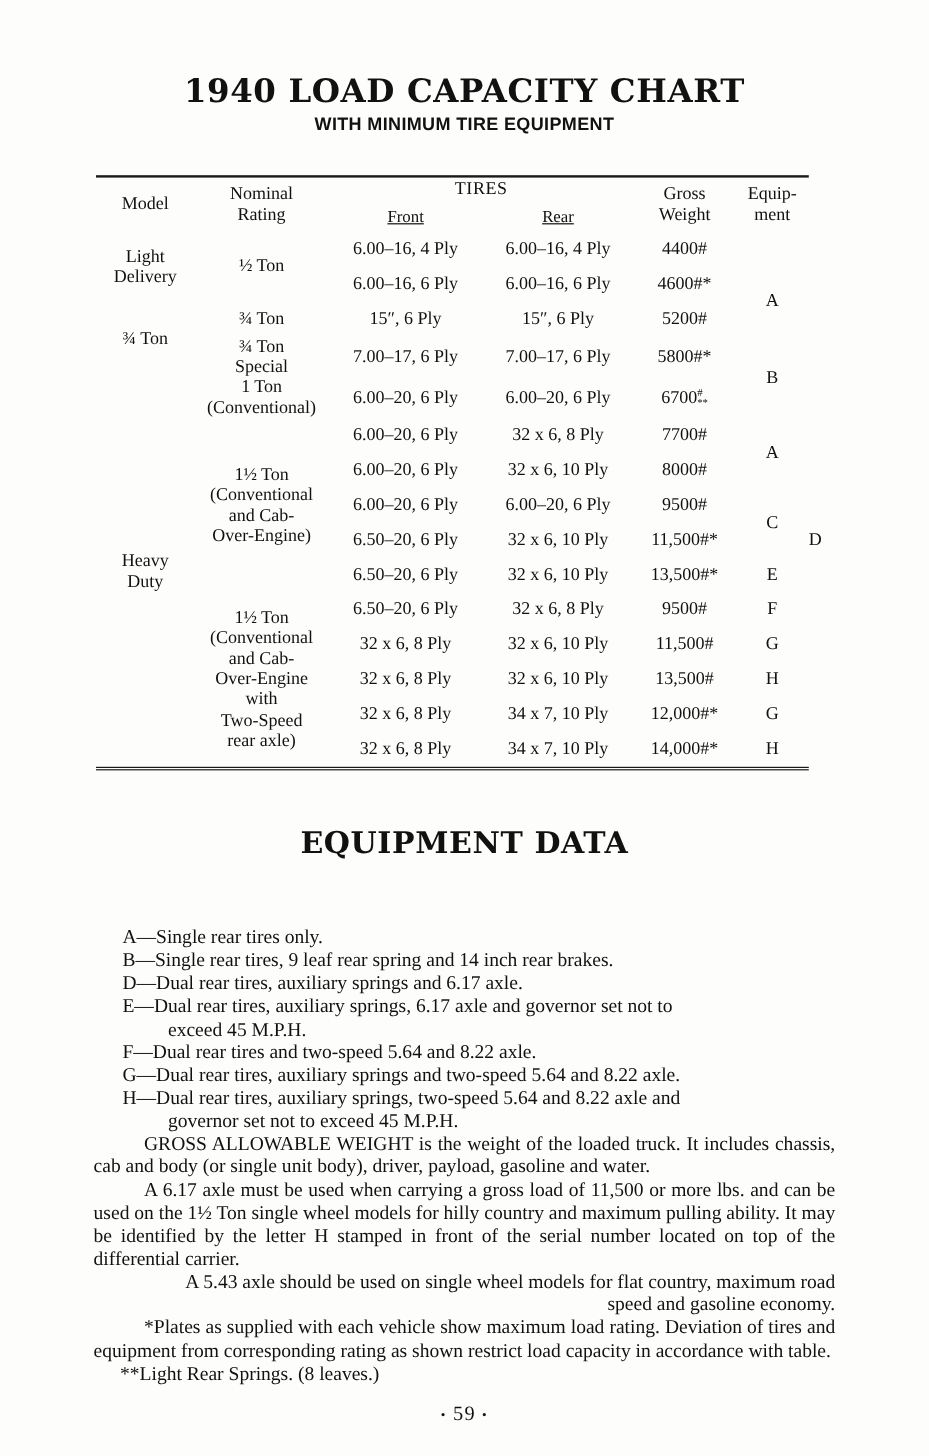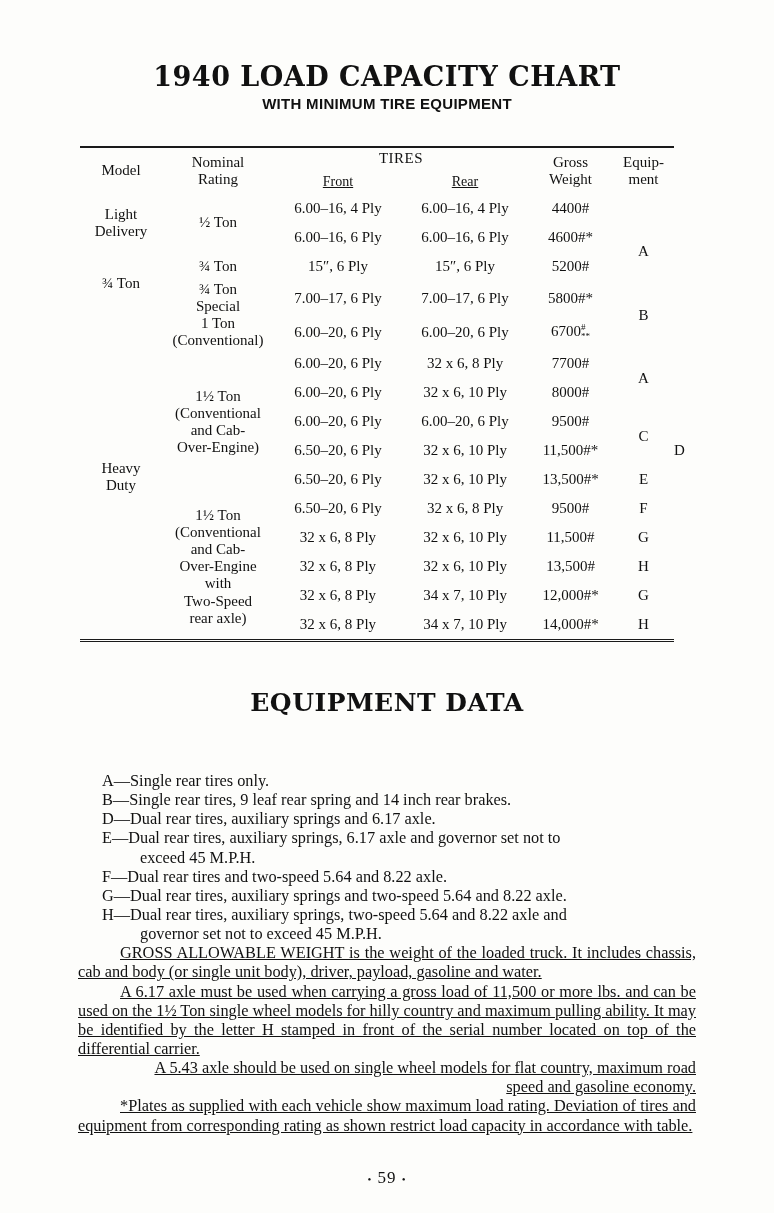--- a/index.html
+++ b/index.html
@@ -139,21 +139,20 @@
   .eq-item {
     padding-left: 36px;
     text-indent: -12px;
     margin: 0;
   }
   .eq-item .cont { display: block; text-indent: 0; padding-left: 26px; }
   .para {
     margin: 0;
     text-indent: 42px;
     text-align: justify;
-    text-decoration: underline;
   }
   .para.no-just { text-align: right; }
   .footnote-2 { margin: 0; text-indent: 22px; }
 
   
   .folio {
     position: absolute;
     left: 0;
     top: 1128px;
     width: 774px;
@@ -308,20 +307,21 @@
         <p class="eq-item"><span>F—</span><span>Dual rear tires and two-speed 5.64 and 8.22 axle.</span></p>
         <p class="eq-item"><span>G—</span><span>Dual rear tires, auxiliary springs and two-speed 5.64 and 8.22 axle.</span></p>
         <p class="eq-item"><span>H—</span><span>Dual rear tires, auxiliary springs, two-speed 5.64 and 8.22 axle and</span><span class="cont">governor set not to exceed 45 M.P.H.</span></p>
       </div>
     <div id="eq-paras">
         <p class="para">GROSS ALLOWABLE WEIGHT is the weight of the loaded truck. It includes chassis, cab and body (or single unit body), driver, payload, gasoline and water.</p>
         <p class="para">A 6.17 axle must be used when carrying a gross load of 11,500 or more lbs. and can be used on the 1½ Ton single wheel models for hilly country and maximum pulling ability. It may be identified by the letter H stamped in front of the serial number located on top of the differential carrier.</p>
         <p class="para no-just">A 5.43 axle should be used on single wheel models for flat country, maximum road speed and gasoline economy.</p>
         <p class="para">*Plates as supplied with each vehicle show maximum load rating. Deviation of tires and equipment from corresponding rating as shown restrict load capacity in accordance with table.</p>
       </div>
+    <p class="footnote-2">**Light Rear Springs. (8 leaves.)</p>
   </div>
 
   <div class="folio">
     <span class="dot">•</span>
     <span>59</span>
     <span class="dot">•</span>
   </div>
 
 </div>
 

